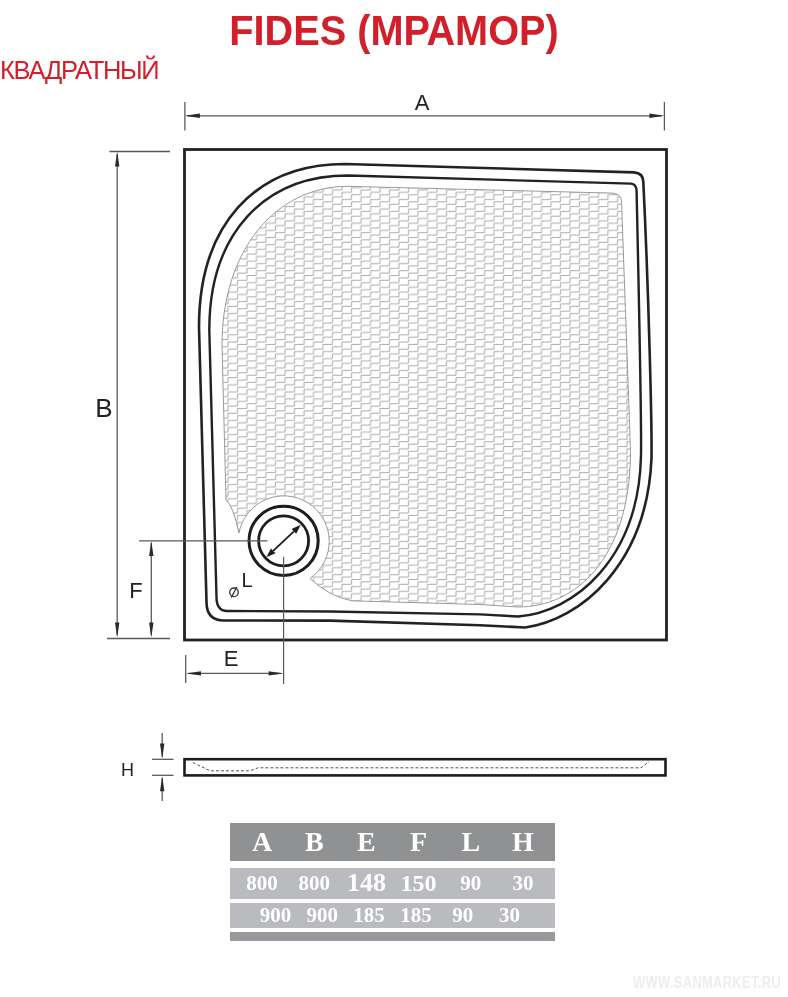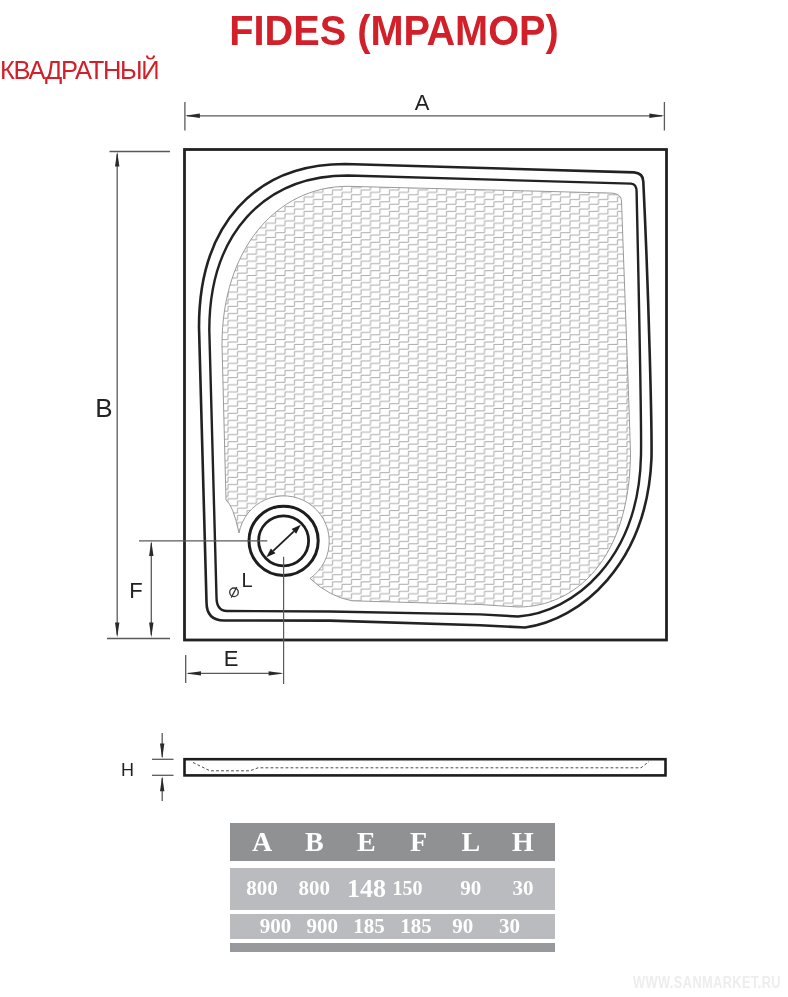--- a/index.html
+++ b/index.html
@@ -101,25 +101,25 @@
 
   <div style="background:#8f9193;height:38px;display:flex;align-items:center;padding:0 6px;">
     <div style="flex:1;text-align:center;font-size:28px;">A</div>
     <div style="flex:1;text-align:center;font-size:28px;">B</div>
     <div style="flex:1;text-align:center;font-size:28px;">E</div>
     <div style="flex:1;text-align:center;font-size:28px;">F</div>
     <div style="flex:1;text-align:center;font-size:28px;">L</div>
     <div style="flex:1;text-align:center;font-size:28px;">H</div>
   </div>
 
-  <div style="background:#b9bbbe;height:42px;margin-top:6.5px;display:flex;align-items:center;padding:0 6px;">
+  <div style="background:#b9bbbe;height:31px;margin-top:6.5px;display:flex;align-items:center;padding:0 6px;">
     <div style="flex:1;text-align:center;font-size:21px;">800</div>
     <div style="flex:1;text-align:center;font-size:21px;">800</div>
     <div style="flex:1;text-align:center;font-size:26px;">148</div>
-    <div style="flex:1;font-size:20px;">150</div>
+    <div style="flex:1;text-align:center;font-size:24px;">150</div>
     <div style="flex:1;text-align:center;font-size:21px;">90</div>
     <div style="flex:1;text-align:center;font-size:21px;">30</div>
   </div>
 
   <div style="background:#b9bbbe;height:24.5px;margin-top:4.5px;display:flex;align-items:center;padding:0 22px;">
     <div style="flex:1;text-align:center;font-size:21px;">900</div>
     <div style="flex:1;text-align:center;font-size:21px;">900</div>
     <div style="flex:1;text-align:center;font-size:21px;">185</div>
     <div style="flex:1;text-align:center;font-size:21px;">185</div>
     <div style="flex:1;text-align:center;font-size:21px;">90</div>

